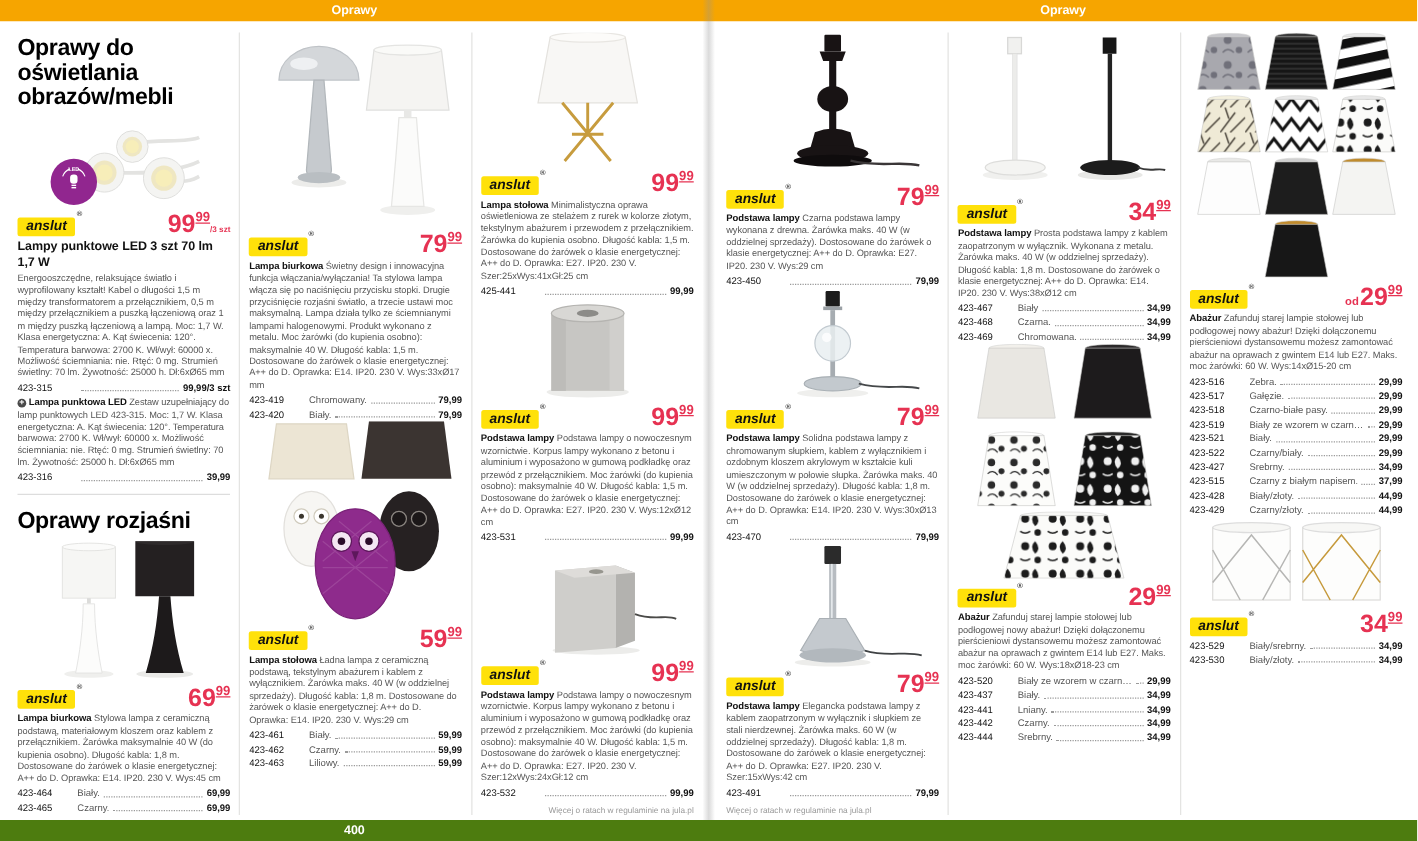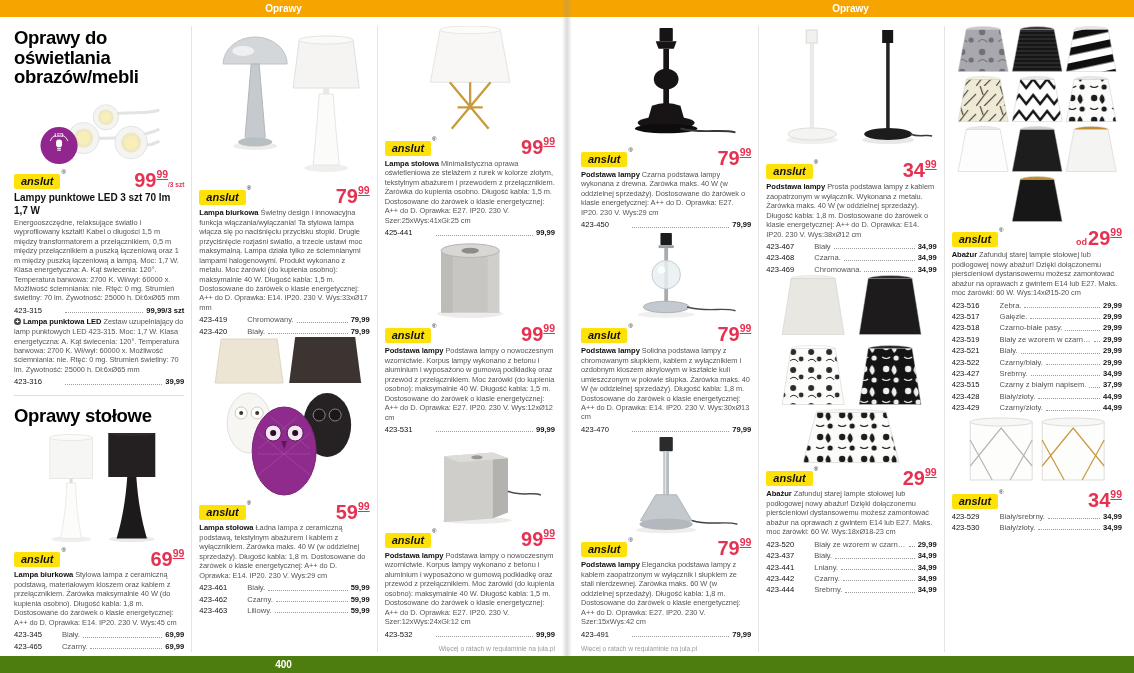--- a/index.html
+++ b/index.html
@@ -132,41 +132,41 @@
             <span class="lead"></span>
             <span class="val">99,99/3 szt</span>
           </div>
           <p class="desc" style="margin: 1px 0px 2px;"><span class="plus">+</span><b>Lampa punktowa LED</b> Zestaw uzupełniający do lamp punktowych LED 423-315. Moc: 1,7 W. Klasa energetyczna: A. Kąt świecenia: 120°. Temperatura barwowa: 2700 K. Wł/wył: 60000 x. Możliwość ściemniania: nie. Rtęć: 0 mg. Strumień świetlny: 70 lm. Żywotność: 25000 h. Dł:6xØ65 mm</p>
           <div class="row">
             <span class="art">423-316</span>
             <span class="lead"></span>
             <span class="val">39,99</span>
           </div>
           <div class="rule"></div>
-          <div class="h1 mt">Oprawy stołowe</div>
+          <div class="h1 mt">Oprawy rozjaśni</div>
           <div class="img" style="height: 146px;">
             <svg viewBox="0 0 162 146">
    <ellipse cx="44" cy="140" rx="26" ry="4" fill="#efefed"></ellipse>
               <ellipse cx="124" cy="140" rx="30" ry="4" fill="#eaeae8"></ellipse>
    <rect x="16" y="6" width="56" height="54" fill="#f6f6f4" stroke="#e2e2e0"></rect>
               <ellipse cx="44" cy="6" rx="28" ry="4" fill="#fbfbfa" stroke="#e2e2e0"></ellipse>
    <rect x="42" y="60" width="4" height="6" fill="#dcdcda"></rect>
    <path d="M38,66 C38,92 34,120 30,139 L58,139 C54,120 50,92 50,66 Z" fill="#fcfcfb" stroke="#e4e4e2"></path>
    <rect x="93" y="0" width="62" height="58" fill="#242021"></rect>
               <ellipse cx="124" cy="0" rx="31" ry="4" fill="#2e2a2b"></ellipse>
    <path d="M118,58 C116,86 112,112 104,139 L144,139 C136,112 132,86 130,58 Z" fill="#1d1a1b"></path>
  </svg>
           </div>
           <div class="brandrow">
             <span><span class="brand">anslut</span><sup class="reg">®</sup></span>
             <span class="price"><span class="int">69</span><sup>99</sup></span>
           </div>
           <p class="desc" style="margin: 1px 0px 2px;"><b>Lampa biurkowa</b> Stylowa lampa z ceramiczną podstawą, materiałowym kloszem oraz kablem z przełącznikiem. Żarówka maksymalnie 40 W (do kupienia osobno). Długość kabla: 1,8 m. Dostosowane do żarówek o klasie energetycznej: A++ do D. Oprawka: E14. IP20. 230 V. Wys:45 cm</p>
           <div class="row">
-            <span class="art">423-345</span>
+            <span class="art">423-464</span>
             <span class="lbl">Biały.</span>
             <span class="lead"></span>
             <span class="val">69,99</span>
           </div>
           <div class="row">
             <span class="art">423-465</span>
             <span class="lbl">Czarny.</span>
             <span class="lead"></span>
             <span class="val">69,99</span>
           </div>

